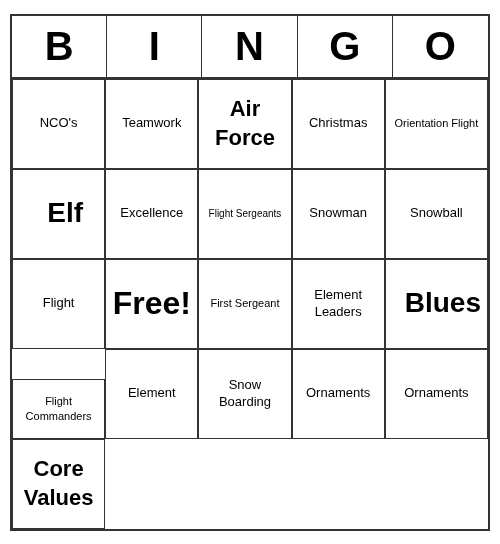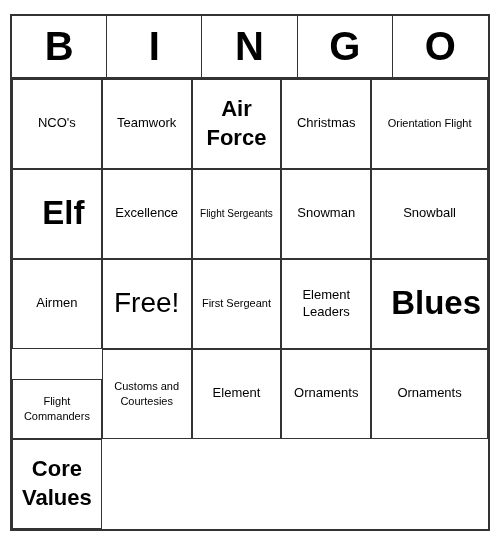--- a/index.html
+++ b/index.html
@@ -44,27 +44,27 @@
       text-align: center;
       padding: 6px;
       font-size: 13px;
       line-height: 1.3;
     }
     .bingo-cell.large {
       font-size: 22px;
       font-weight: bold;
     }
     .bingo-cell.xlarge {
-      font-size: 33px;
+      font-size: 28px;
       font-weight: bold;
       padding-left: 19px;
     }
     .bingo-cell.free {
-      font-size: 28px;
-      font-weight: normal;
+      font-size: 32px;
+      font-weight: bold;
     }
   </style>
 </head>
 <body>
 
 <div class="bingo-card">
   <div class="bingo-header">
   <div class="bingo-header-cell">B</div>
       <div class="bingo-header-cell">I</div>
       <div class="bingo-header-cell">N</div>
@@ -75,25 +75,25 @@
   <div class="bingo-cell">NCO's</div>
       <div class="bingo-cell">Teamwork</div>
       <div class="bingo-cell large">Air Force</div>
       <div class="bingo-cell">Christmas</div>
       <div class="bingo-cell" style="font-size: 11px;">Orientation Flight</div>
       <div class="bingo-cell xlarge">Elf</div>
       <div class="bingo-cell">Excellence</div>
       <div class="bingo-cell" style="font-size: 10px;">Flight Sergeants</div>
       <div class="bingo-cell">Snowman</div>
       <div class="bingo-cell">Snowball</div>
-      <div class="bingo-cell">Airmen</div>
+      <div class="bingo-cell">Flight</div>
       <div class="bingo-cell free">Free!</div>
       <div class="bingo-cell" style="font-size: 11px;">First Sergeant</div>
       <div class="bingo-cell">Element Leaders</div>
       <div class="bingo-cell xlarge">Blues</div>
       <div class="bingo-cell" style="font-size: 11px; margin-top: 30px;">Flight Commanders</div>
-      <div class="bingo-cell" style="font-size: 11px;">Customs and Courtesies</div>
       <div class="bingo-cell">Element</div>
+      <div class="bingo-cell">Snow Boarding</div>
       <div class="bingo-cell">Ornaments</div>
       <div class="bingo-cell">Ornaments</div>
       <div class="bingo-cell large">Core Values</div>
     </div>
 </div>
 
 </body></html>

